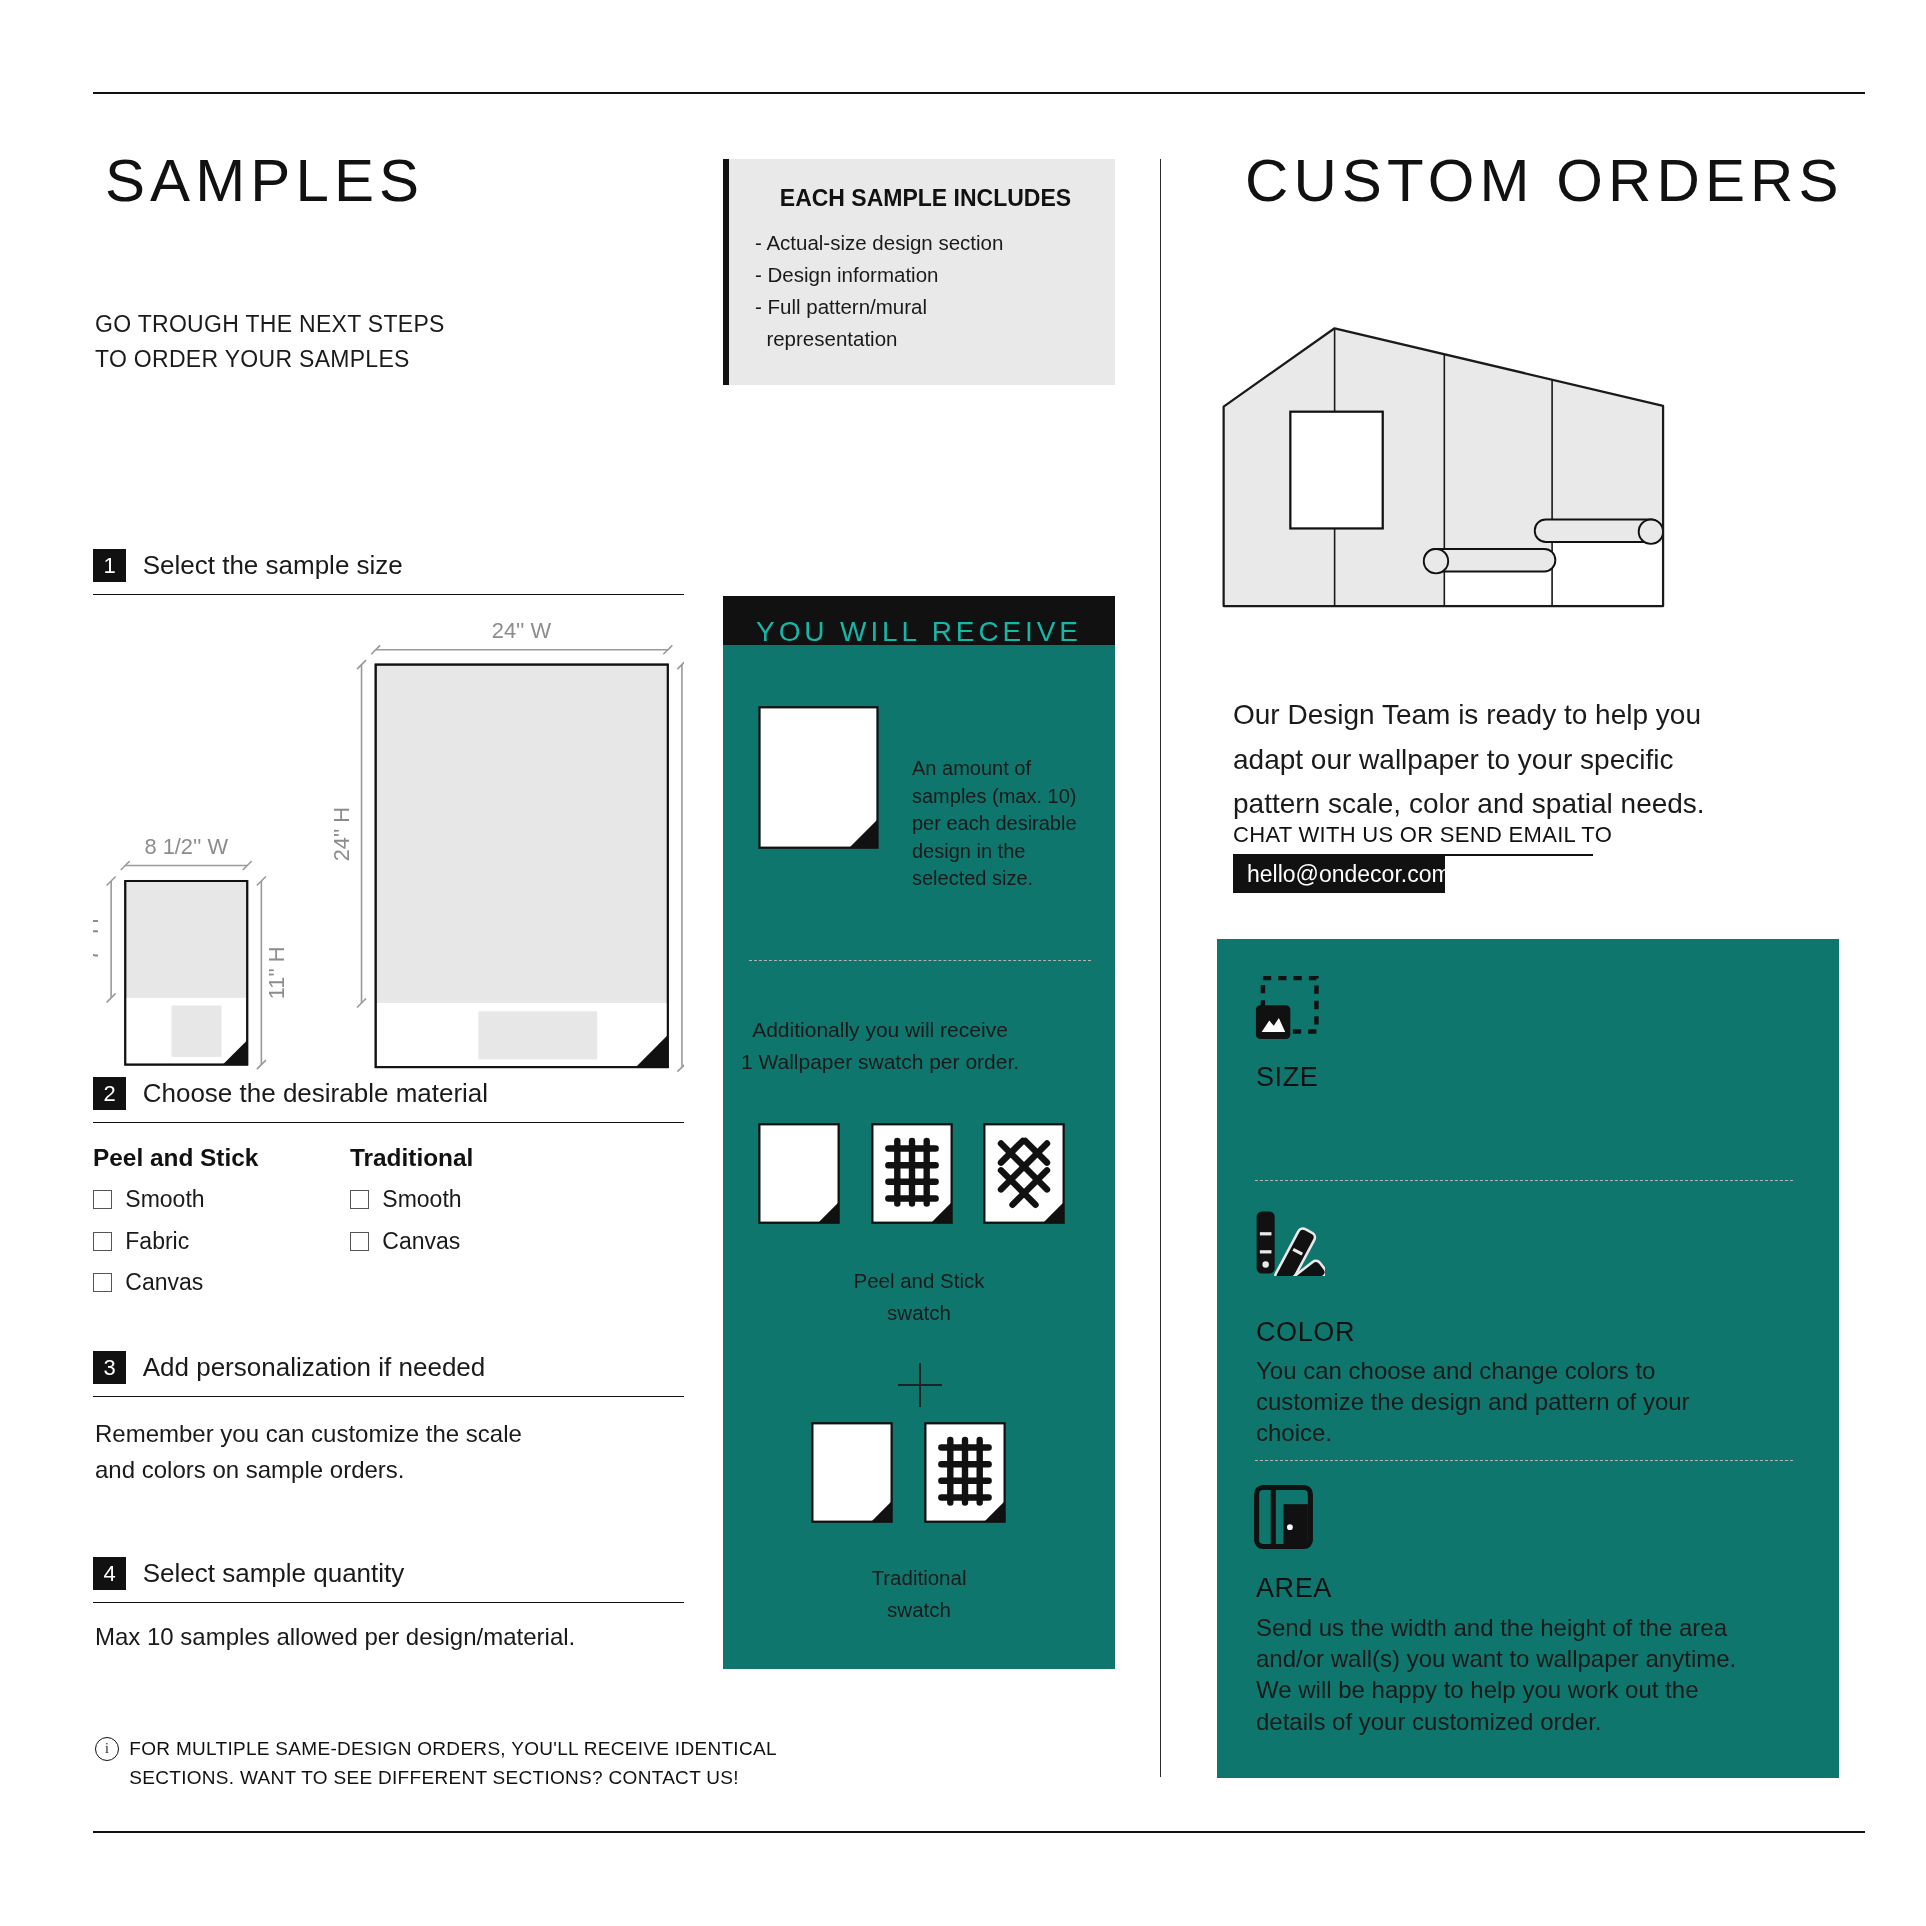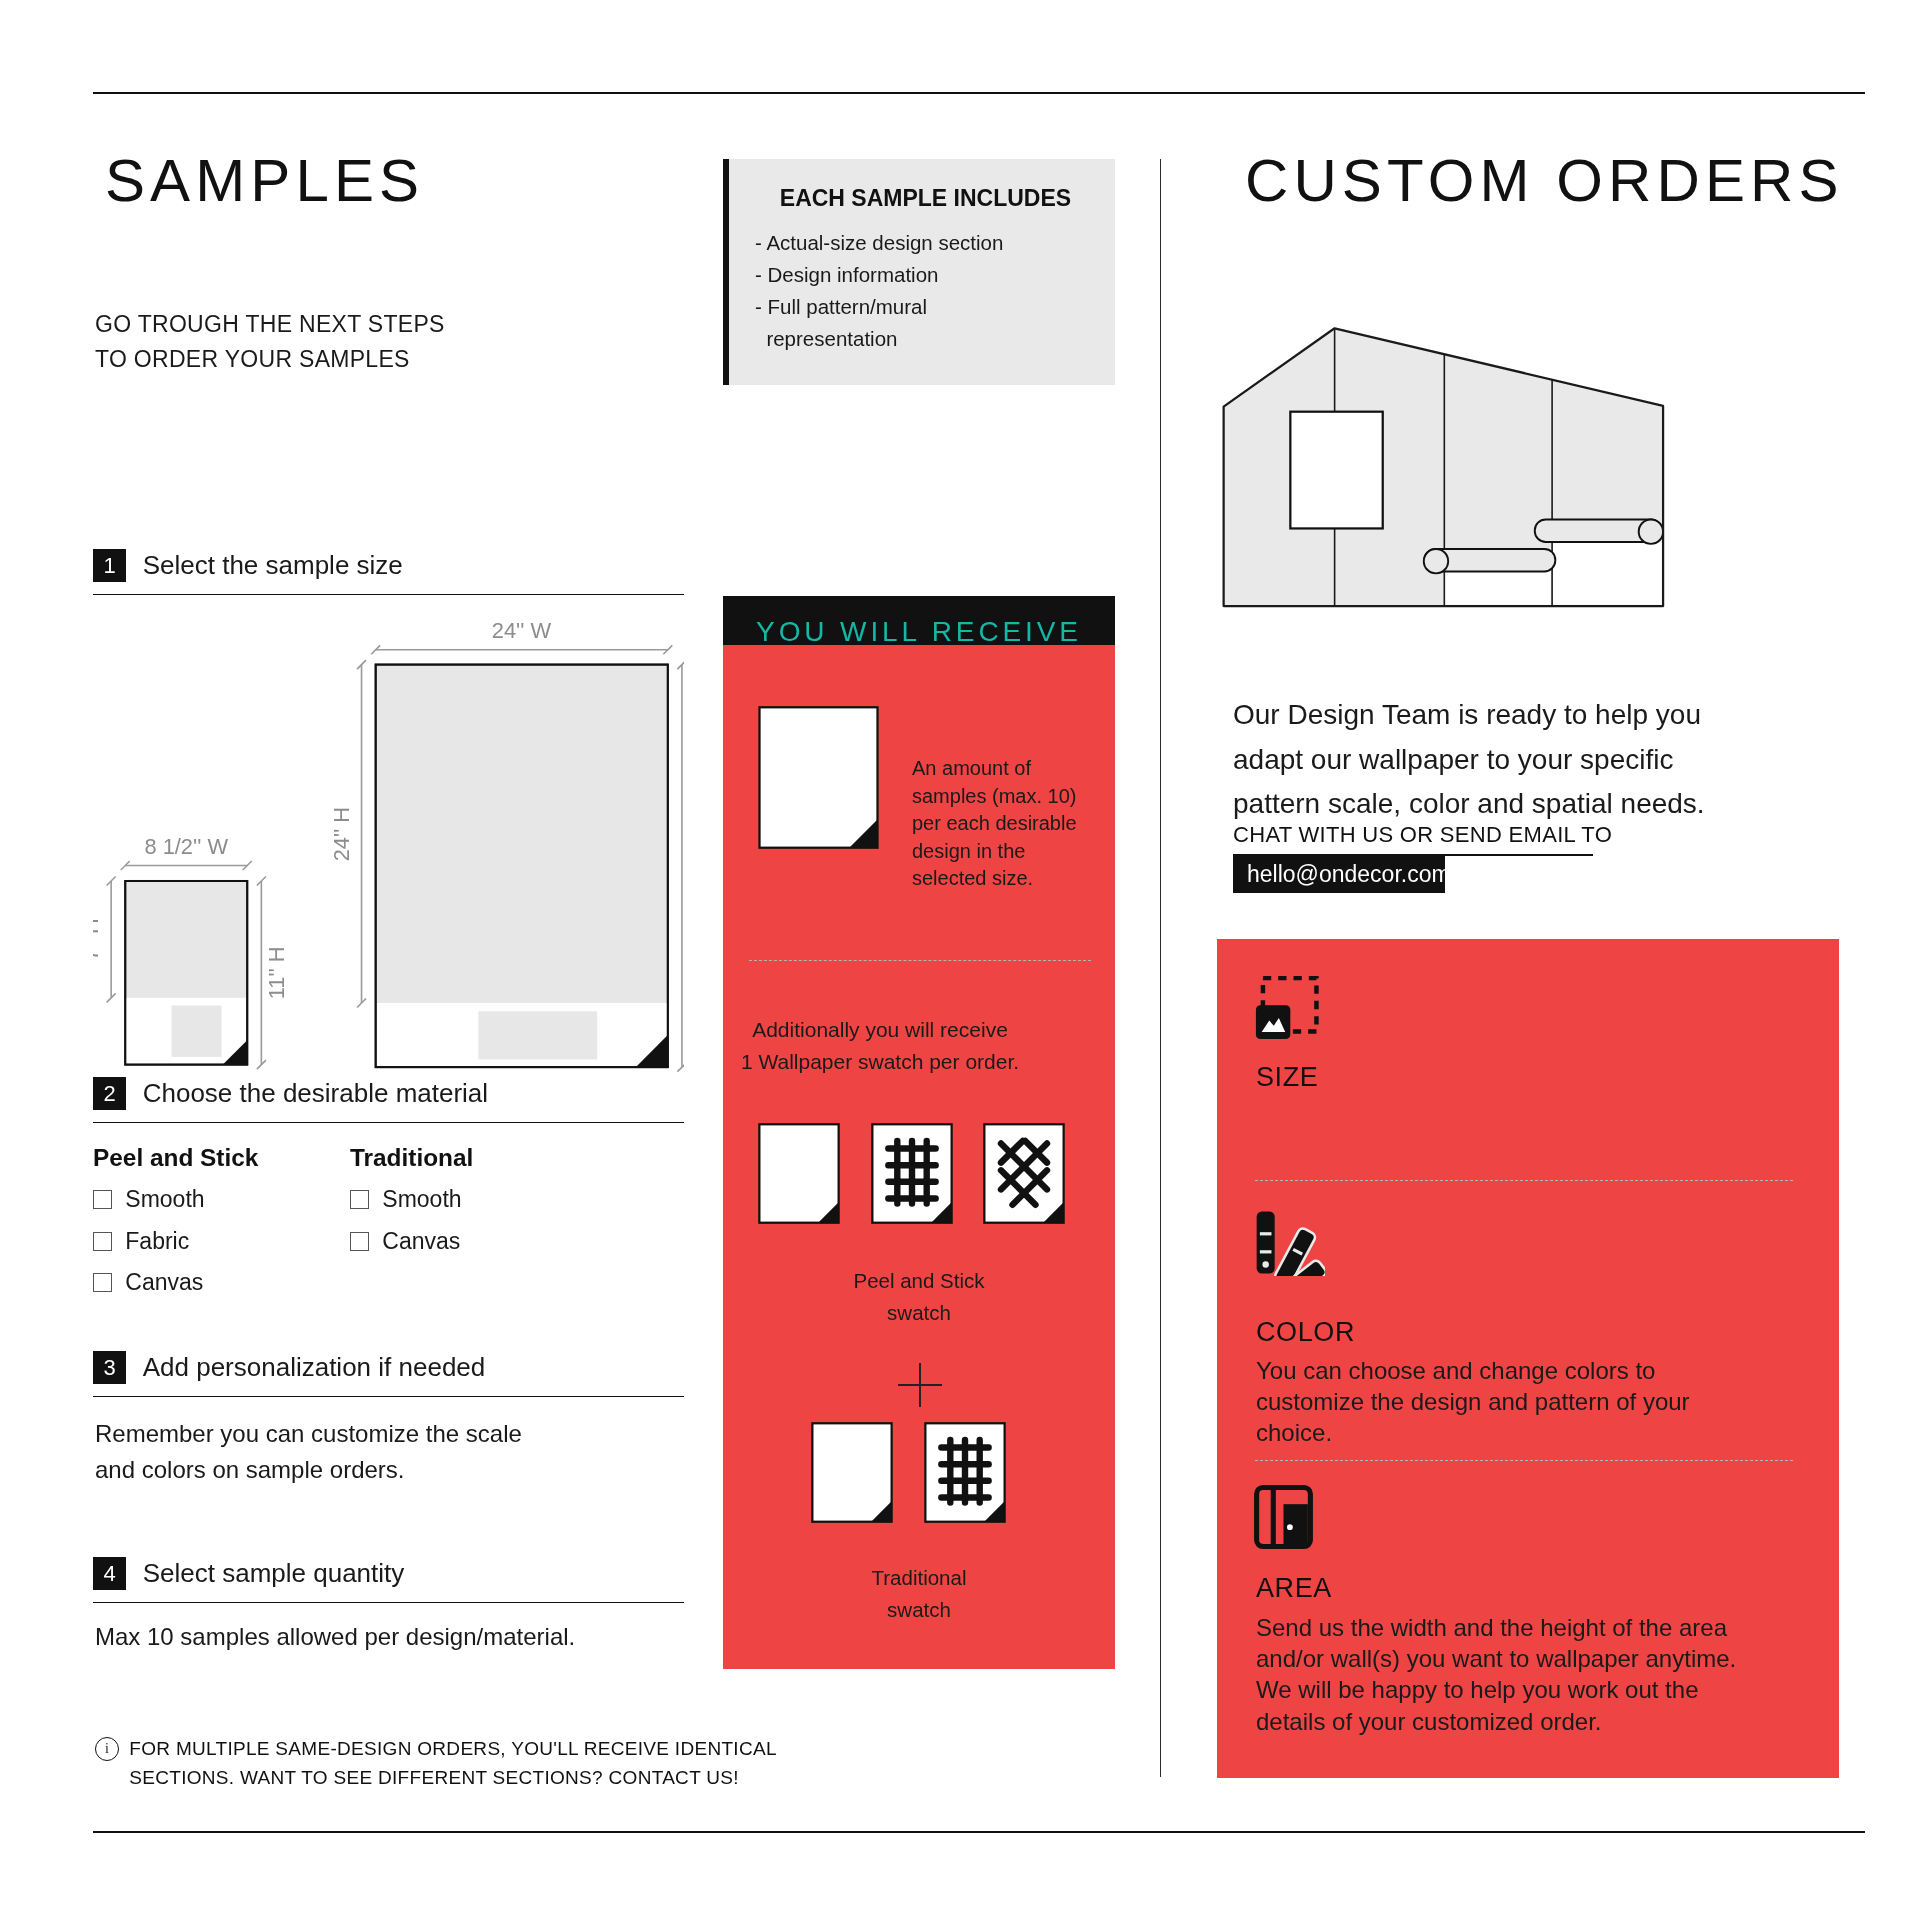--- a/index.html
+++ b/index.html
@@ -20,21 +20,21 @@
   .body-text{font-size:24px;font-weight:300;line-height:1.5;}
   .note{font-size:19px;font-weight:400;letter-spacing:0.3px;line-height:1.55;color:#111;}
   .info-circle{width:22px;height:22px;border:1.6px solid #111;border-radius:50%;font-size:14px;
                font-family:"Liberation Serif","DejaVu Serif",serif;display:flex;align-items:center;
                justify-content:center;flex:0 0 auto;font-style:normal;}
   .inc-box{background:#e9e9e9;border-left:6.4px solid #111;box-sizing:border-box;padding:26px 19px 0 26px;}
   .inc-title{font-size:23px;font-weight:700;color:#111;margin-bottom:15.4px;text-align:center;}
   .inc-item{font-size:20.5px;font-weight:300;line-height:1.55;white-space:pre;}
   .receive-bar{background:#111;color:#14b8a6;display:flex;align-items:center;justify-content:center;
                font-size:28px;font-weight:300;letter-spacing:3.9px;white-space:nowrap;margin-top:21px;}
-  .gray-panel{background:#ef4444;}
+  .gray-panel{background:#0f766e;}
   .rec-body{font-size:20px;font-weight:300;line-height:1.38;}
   .center-text{text-align:center;}
   .addl{font-size:21px;font-weight:300;line-height:1.5;}
   .caption{font-size:20.5px;font-weight:300;line-height:1.55;}
   .para{font-size:28px;font-weight:300;line-height:1.59;}
   .chat{font-size:22px;font-weight:400;letter-spacing:0.3px;color:#111;}
   .email-box{background:#111;color:#fff;font-size:23px;font-weight:300;display:flex;align-items:center;
              padding-left:14px;box-sizing:border-box;}
   .feat-title{font-size:27px;font-weight:300;letter-spacing:0.6px;color:#111;}
   .feat-body{font-size:24px;font-weight:300;line-height:1.3;}

